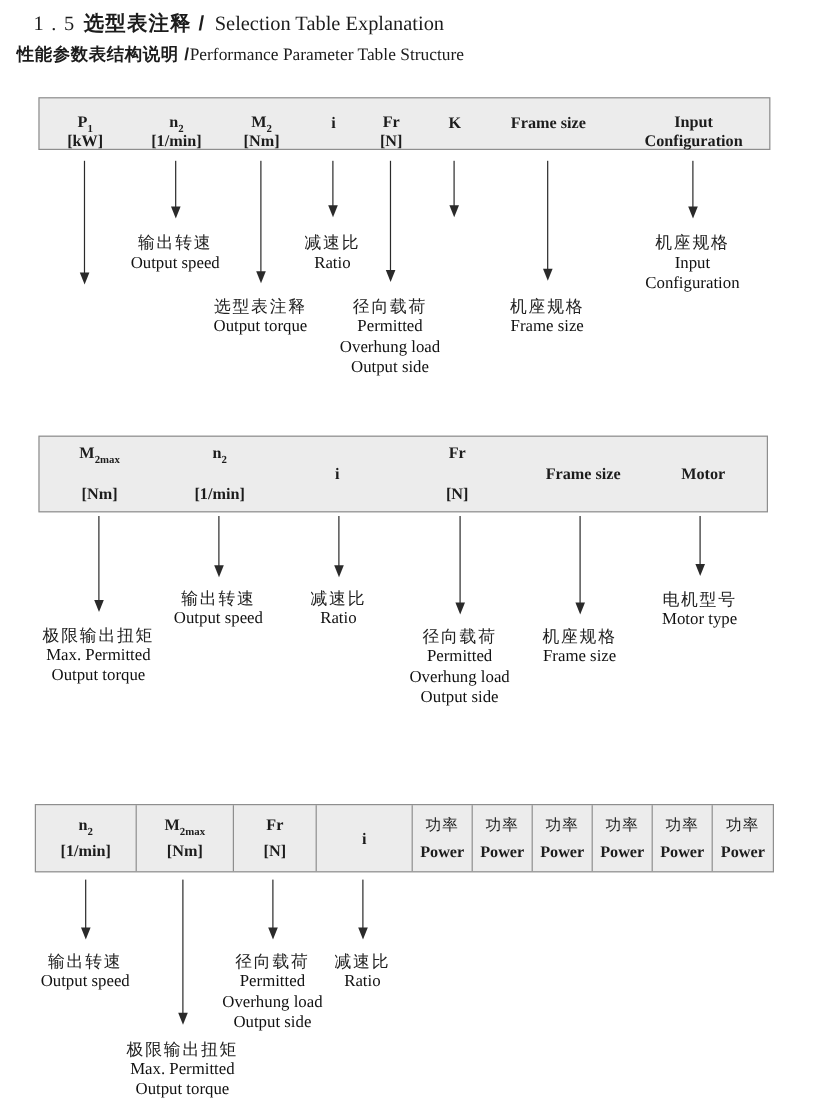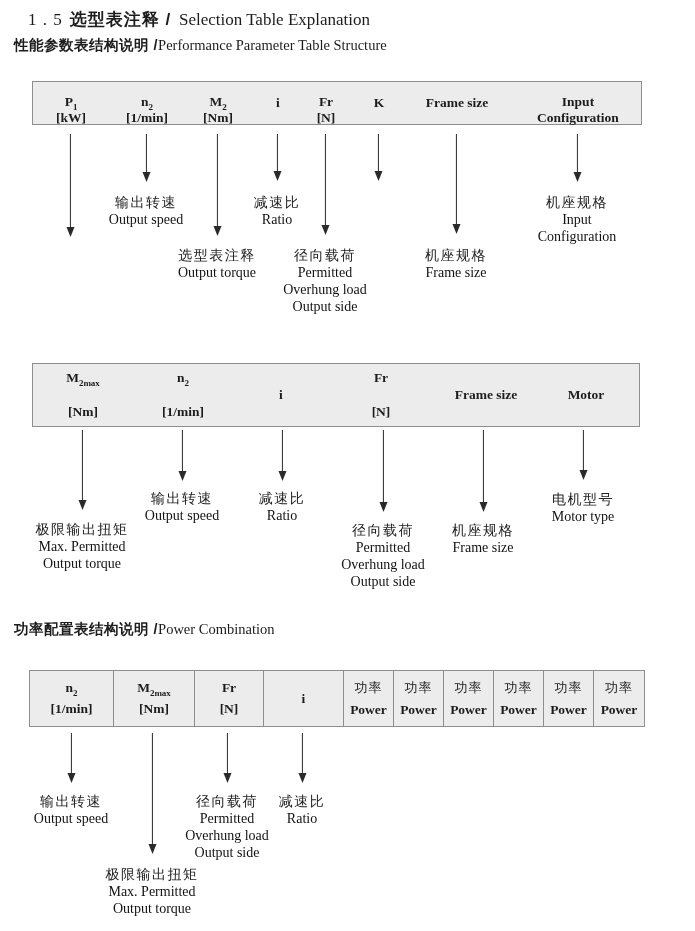--- a/index.html
+++ b/index.html
@@ -222,23 +222,20 @@
   </div>
   <div class="callout" style="left:483px;top:522px">
     <div class="zh">机座规格</div>
     <div class="en">Frame size</div>
   </div>
   <div class="callout" style="left:583px;top:491px">
     <div class="zh">电机型号</div>
     <div class="en">Motor type</div>
   </div>
 
-  <div class="sec-heading" style="top:620px">
-    <span class="h-zh">功率配置表结构说明 /</span><span class="h-en">Power Combination</span>
-  </div>
 
   <div class="tbox t3" style="left:29px;top:670px;width:616px;height:57px">
     <div class="t3c" style="width:83px">
       <div><span>n</span><sub>2</sub></div>
       <div>[1/min]</div>
     </div>
     <div class="t3c" style="width:81px">
       <div><span>M</span><sub>2max</sub></div>
       <div>[Nm]</div>
     </div>

